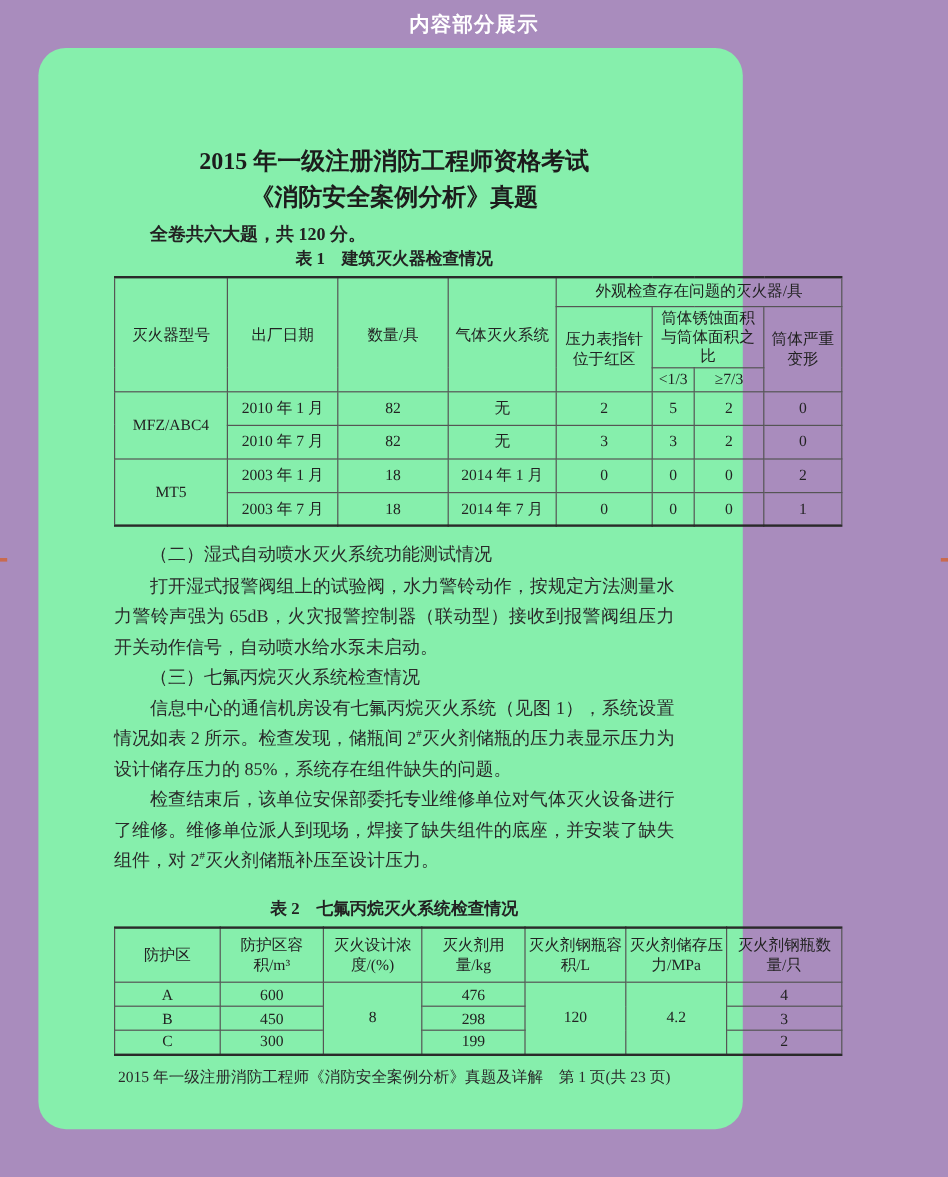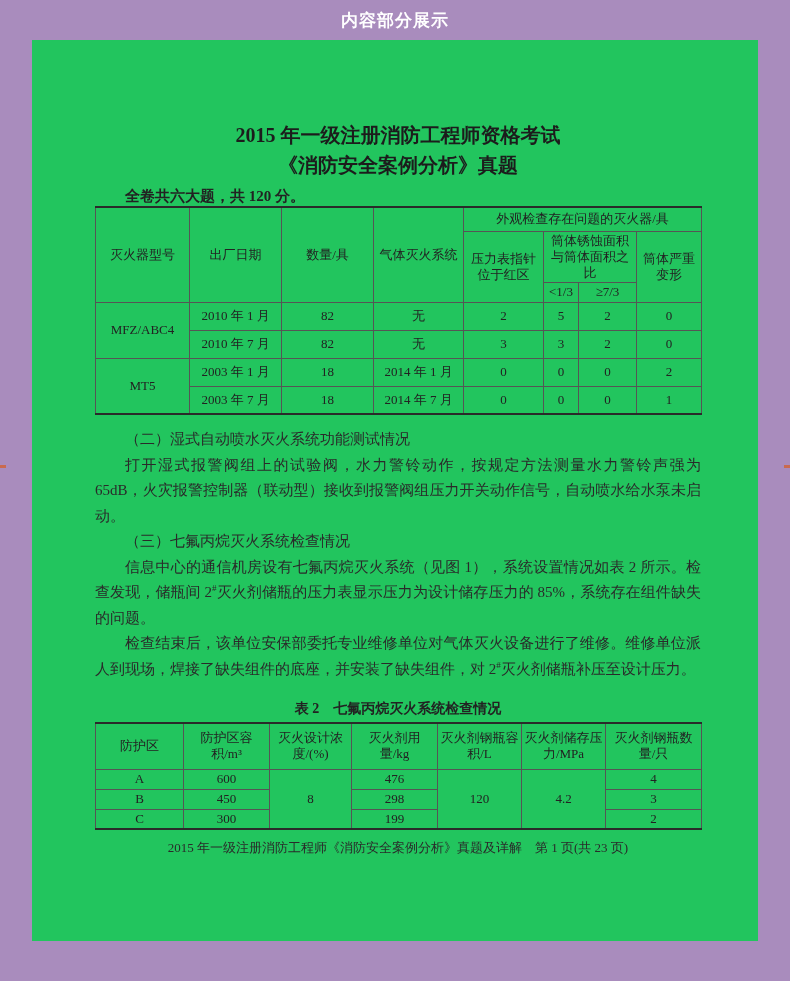--- a/index.html
+++ b/index.html
@@ -2,22 +2,22 @@
 <html><head>
 <meta charset="utf-8">
 <style>
   html,body{margin:0;padding:0;}
   body{width:790px;height:981px;position:relative;background:#a98cbd;
        font-family:"Liberation Serif","DejaVu Serif",serif;overflow:hidden;}
   .banner{position:absolute;left:0;top:0;width:790px;height:40px;
           display:flex;align-items:center;justify-content:center;}
   .banner span{color:#ffffff;font-size:17px;font-weight:bold;letter-spacing:1px;
           font-family:"Liberation Sans","DejaVu Sans",sans-serif;}
-  .page{position:absolute;left:32px;top:40px;width:726px;height:901px;background:#22c55e;
-        box-sizing:border-box;padding:0 57px 0 63px;color:#222222;}
+  .page{position:absolute;left:32px;top:40px;width:587px;height:901px;background:#86efac;
+        box-sizing:border-box;padding:0 57px 0 63px;color:#222222;border-radius:23px;}
   .titles{margin-top:80px;}
   .doc-title{margin:0;text-align:center;font-size:20px;font-weight:bold;line-height:30px;color:#1c1c1c;}
   .lead{margin:6px 0 0;font-size:15px;font-weight:bold;text-indent:2em;line-height:20px;}
   .qhead{margin:0;text-align:center;font-size:15px;font-weight:bold;line-height:20px;}
   .para{margin:0;font-size:15px;line-height:26px;text-align:justify;text-indent:2em;color:#2a2a2a;}
   .body2 .para{line-height:25.5px;}
   .body2{margin-top:12px;}
   sup{font-size:9px;line-height:0;}
   .caption{margin:3px 0 0;text-align:center;font-size:14px;font-weight:bold;line-height:18px;}
   .cap1{margin-top:2px;margin-bottom:4px;}
@@ -47,20 +47,21 @@
 <div class="page">
 
   <div class="titles">
     <h1 class="doc-title">2015 年一级注册消防工程师资格考试</h1>
     <h1 class="doc-title">《消防安全案例分析》真题</h1>
   </div>
 
   <p class="lead">全卷共六大题，共 120 分。</p>
 
 
+  <p class="caption cap1">表 1　建筑灭火器检查情况</p>
 
   <table class="tbl tbl1">
     <colgroup>
       <col style="width:94px">
         <col style="width:92px">
         <col style="width:92px">
         <col style="width:90px">
       <col style="width:80px">
         <col style="width:35px">
         <col style="width:58px">

